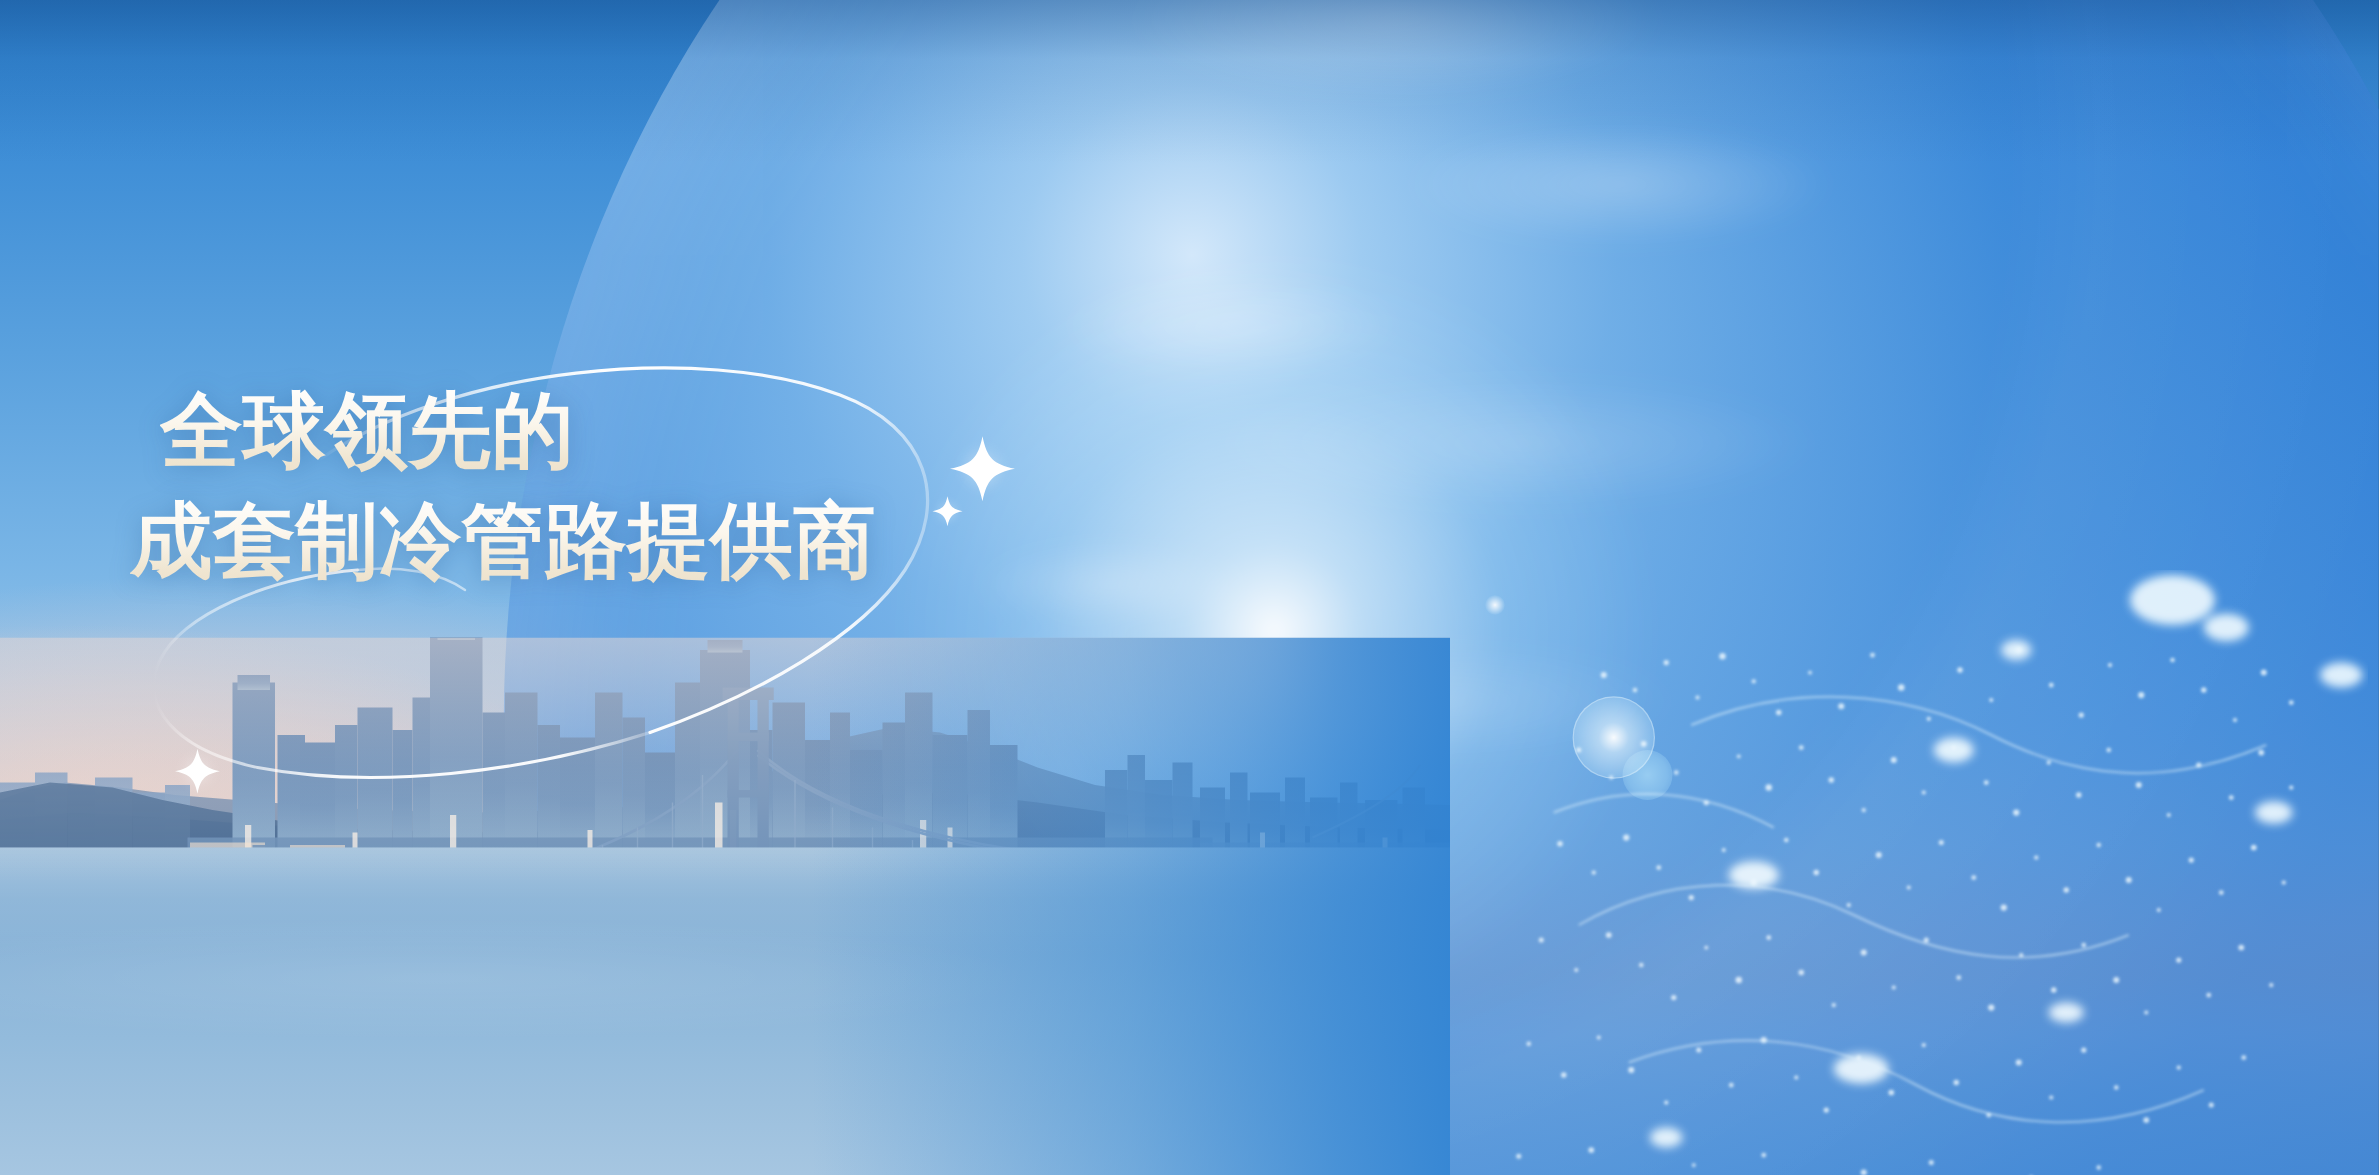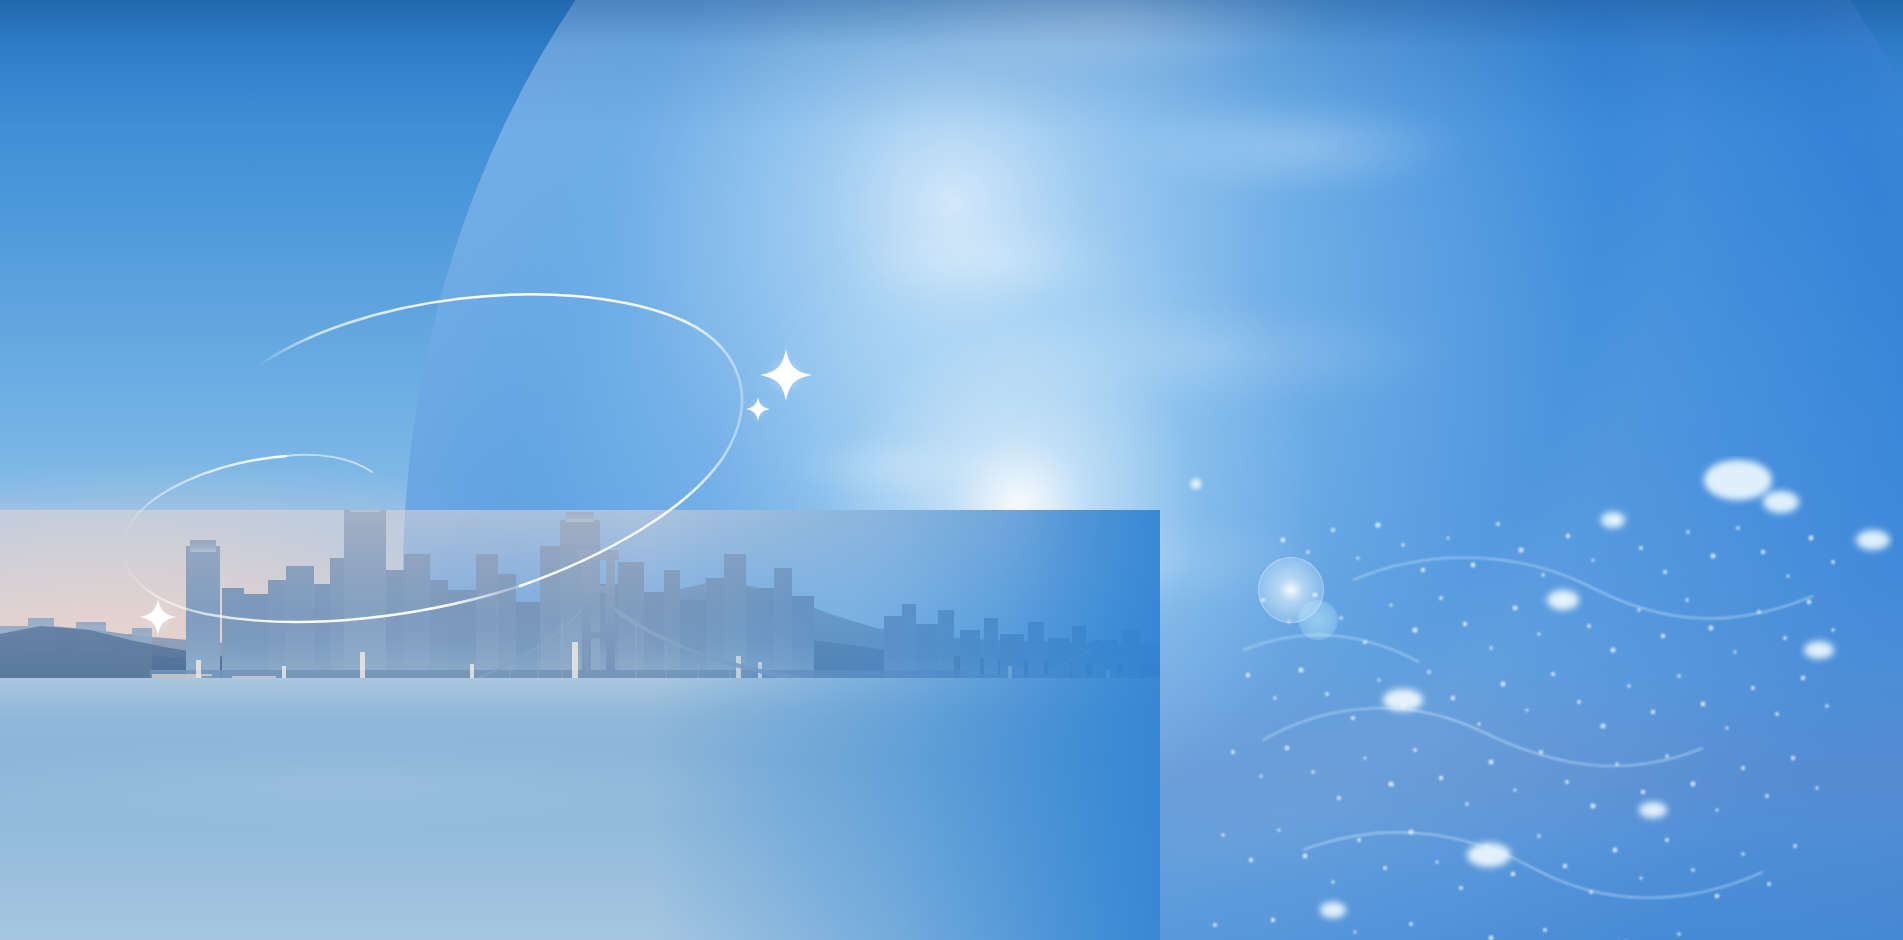--- a/index.html
+++ b/index.html
@@ -589,14 +589,18 @@
       <circle r="10" fill="url(#spk)" opacity=".5" filter="url(#glowSm)"></circle>
       <path d="M0 -12 C 1.7 -4, 4 -1.7, 12 0 C 4 1.7, 1.7 4, 0 12 C -1.7 4, -4 1.7, -12 0 C -4 -1.7, -1.7 -4, 0 -12 Z" fill="#ffffff"></path>
     </g>
 
     <g transform="translate(158,367)">
       <circle r="15" fill="url(#spk)" opacity=".55" filter="url(#glowSm)"></circle>
       <path d="M0 -18 C 2.5 -6, 6 -2.5, 18 0 C 6 2.5, 2.5 6, 0 18 C -2.5 6, -6 2.5, -18 0 C -6 -2.5, -2.5 -6, 0 -18 Z" fill="#ffffff"></path>
     </g>
   </svg>
 
+  <div id="headline">
+    <span class="hl-line" id="hl-line-1">全球领先的</span>
+    <span class="hl-line" id="hl-line-2">成套制冷管路提供商</span>
+  </div>
 
 </div>
 
 </body></html>

